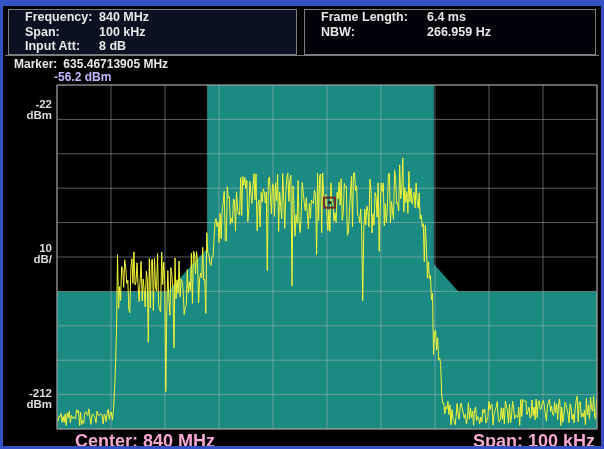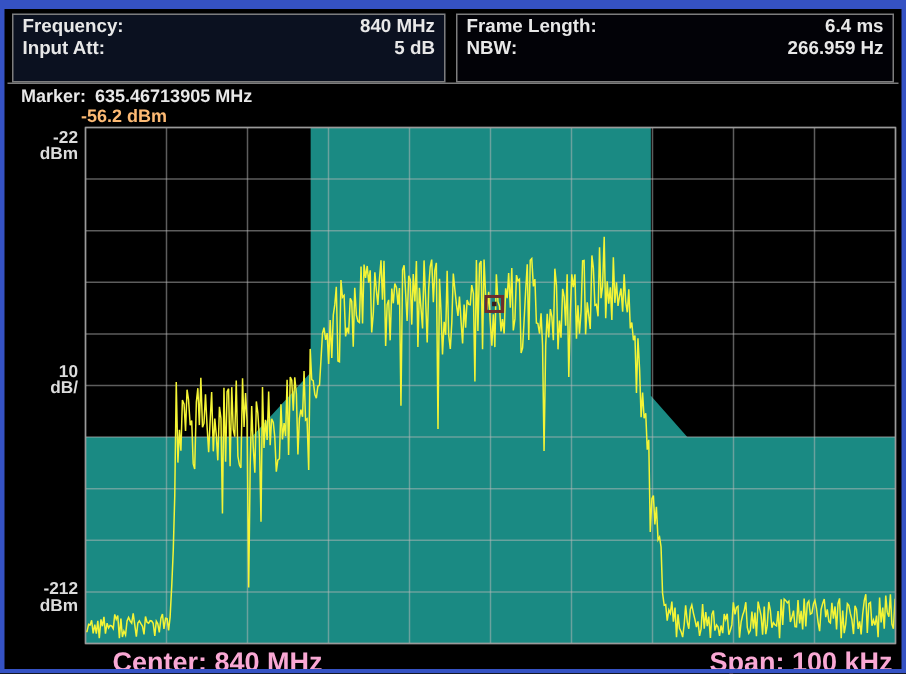--- a/index.html
+++ b/index.html
@@ -4,47 +4,51 @@
 <style>
   html,body{margin:0;padding:0;background:#222;}
   .screen{
     position:relative;width:604px;height:449px;background:#000;
     font-family:"Liberation Sans", sans-serif;overflow:hidden;
   }
   .frame{position:absolute;inset:0;border:3px solid #3552c4;border-top-width:6px;pointer-events:none;z-index:50;}
   .hdr-box{position:absolute;border:1px solid #7d7d7d;box-sizing:border-box;color:#e8e8e8;}
   .hdr-left{left:8px;top:9px;width:289px;height:46px;background:#0b1120;}
   .hdr-right{left:304px;top:9px;width:292px;height:46px;background:#020207;}
-  .hdr-row{display:flex;padding:0 6px;font-size:12.5px;font-weight:700;line-height:14.5px;white-space:nowrap;justify-content:space-between;}
+  .hdr-row{display:flex;padding:0 16px;font-size:12.5px;font-weight:700;line-height:14.5px;white-space:nowrap;}
   .hdr-left .hdr-row .lbl{width:74px;}
   .hdr-right .hdr-row .lbl{width:106px;}
   .sep{position:absolute;left:5px;right:5px;top:55px;height:1px;background:#7d7d7d;}
   .marker-l1{position:absolute;left:14px;top:57px;color:#e8e8e8;font-size:12px;font-weight:700;white-space:nowrap;}
   .marker-l1 .mval{margin-left:6px;}
-  .marker-l2{position:absolute;left:54px;top:70px;color:#fdba74;font-size:12px;font-weight:700;}
+  .marker-l2{position:absolute;left:54px;top:70px;color:#c4b5fd;font-size:12px;font-weight:700;}
   .ylab{position:absolute;left:0;width:52px;text-align:right;color:#dcdcdc;
         font-size:11.5px;font-weight:700;line-height:11px;}
-  .ylab-top{top:87px;} .ylab-mid{top:243px;} .ylab-bot{top:388px;}
+  .ylab-top{top:99px;} .ylab-mid{top:243px;} .ylab-bot{top:388px;}
   .botlab{position:absolute;top:431px;color:#f9a8d4;font-size:18px;font-weight:700;white-space:nowrap;}
   .botlab-center{left:75px;} .botlab-span{right:9px;}
   svg{position:absolute;left:0;top:0;}
 </style>
 </head>
 <body>
 
 <div class="screen">
 
   <div class="hdr-box hdr-left">
     <div class="hdr-row">
       <span class="lbl">Frequency:</span>
       <span class="val">840 MHz</span>
     </div>
     <div class="hdr-row">
+      <span class="lbl">Span:</span>
+      <span class="val">100 kHz</span>
+    </div>
+    <div class="hdr-row">
       <span class="lbl">Input Att:</span>
-      <span class="val">5 dB</span>
+      <span class="val">8 dB</span>
     </div>
   </div>
 
   <div class="hdr-box hdr-right">
     <div class="hdr-row">
       <span class="lbl">Frame Length:</span>
       <span class="val">6.4 ms</span>
     </div>
     <div class="hdr-row">
       <span class="lbl">NBW:</span>

